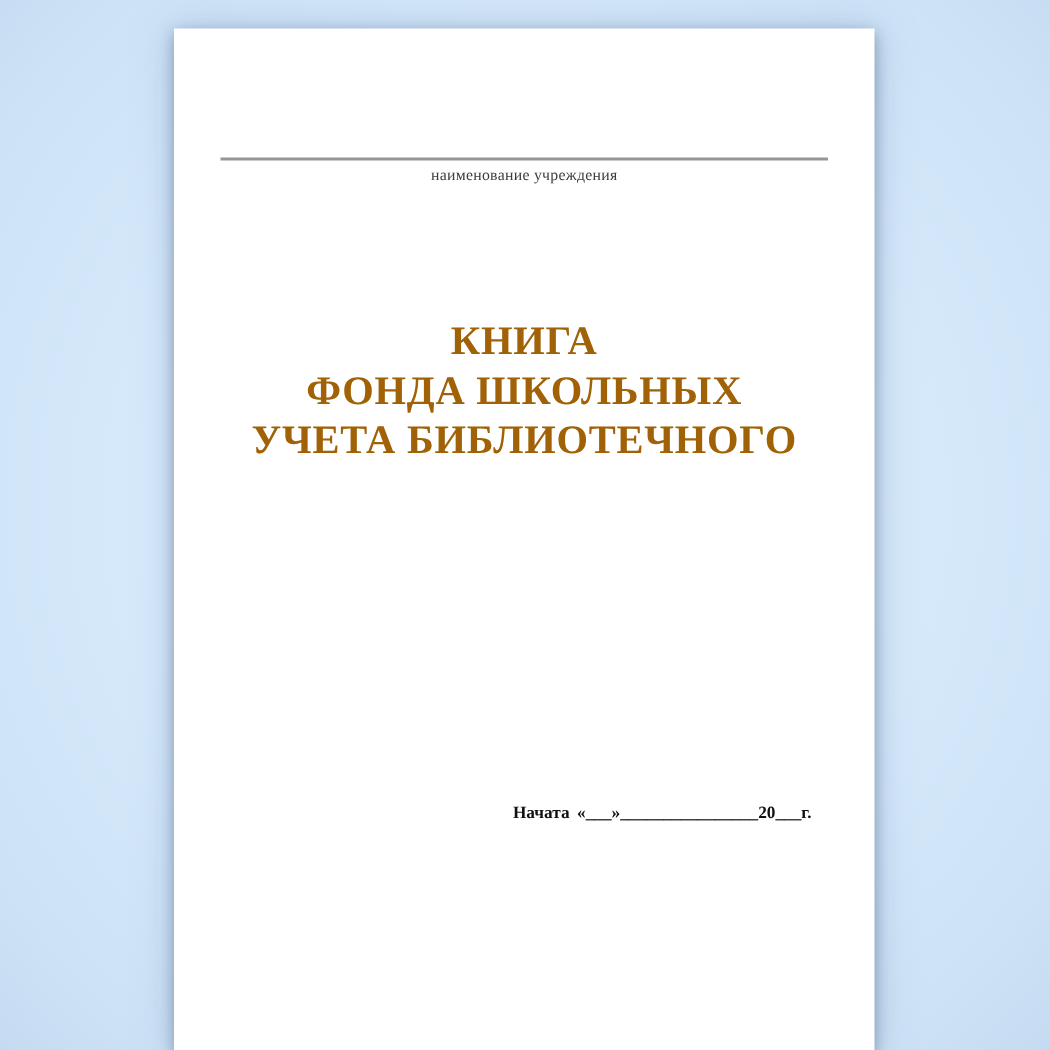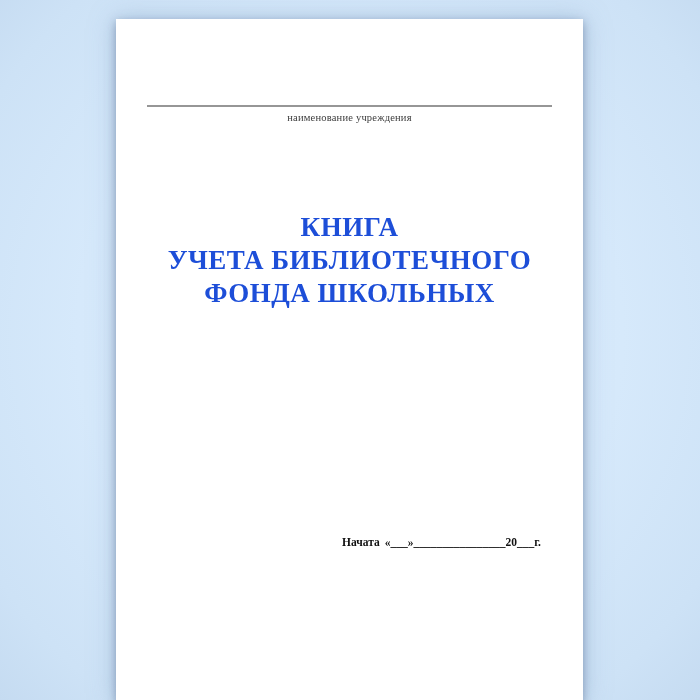--- a/index.html
+++ b/index.html
@@ -52,21 +52,21 @@
       letter-spacing: 0.2px;
     }
 
     
     .title-block {
       position: absolute;
       top: 192px;
       left: 10px;
       right: 10px;
       text-align: center;
-      color: #1d4ed8;
+      color: #a16207;
     }
     .title-line {
       font-size: 27px;
       font-weight: bold;
       line-height: 33px;
       letter-spacing: 0.5px;
       white-space: nowrap;
     }
 
     
@@ -97,22 +97,22 @@
 <div class="backdrop">
   <div class="paper">
 
     <div class="institution">
       <span class="rule"></span>
       <span class="caption">наименование учреждения</span>
     </div>
 
     <div class="title-block">
       <div class="title-line">КНИГА</div>
+      <div class="title-line">ФОНДА ШКОЛЬНЫХ</div>
       <div class="title-line">УЧЕТА БИБЛИОТЕЧНОГО</div>
-      <div class="title-line">ФОНДА ШКОЛЬНЫХ</div>
     </div>
 
     <div class="dates-block">
       <div class="date-row">
         <span class="label">Начата</span><span class="part">«___»</span><span class="part">________________</span><span class="part">20</span><span class="part">___</span><span class="part">г.</span>
       </div>
     </div>
 
   </div>
 </div>

